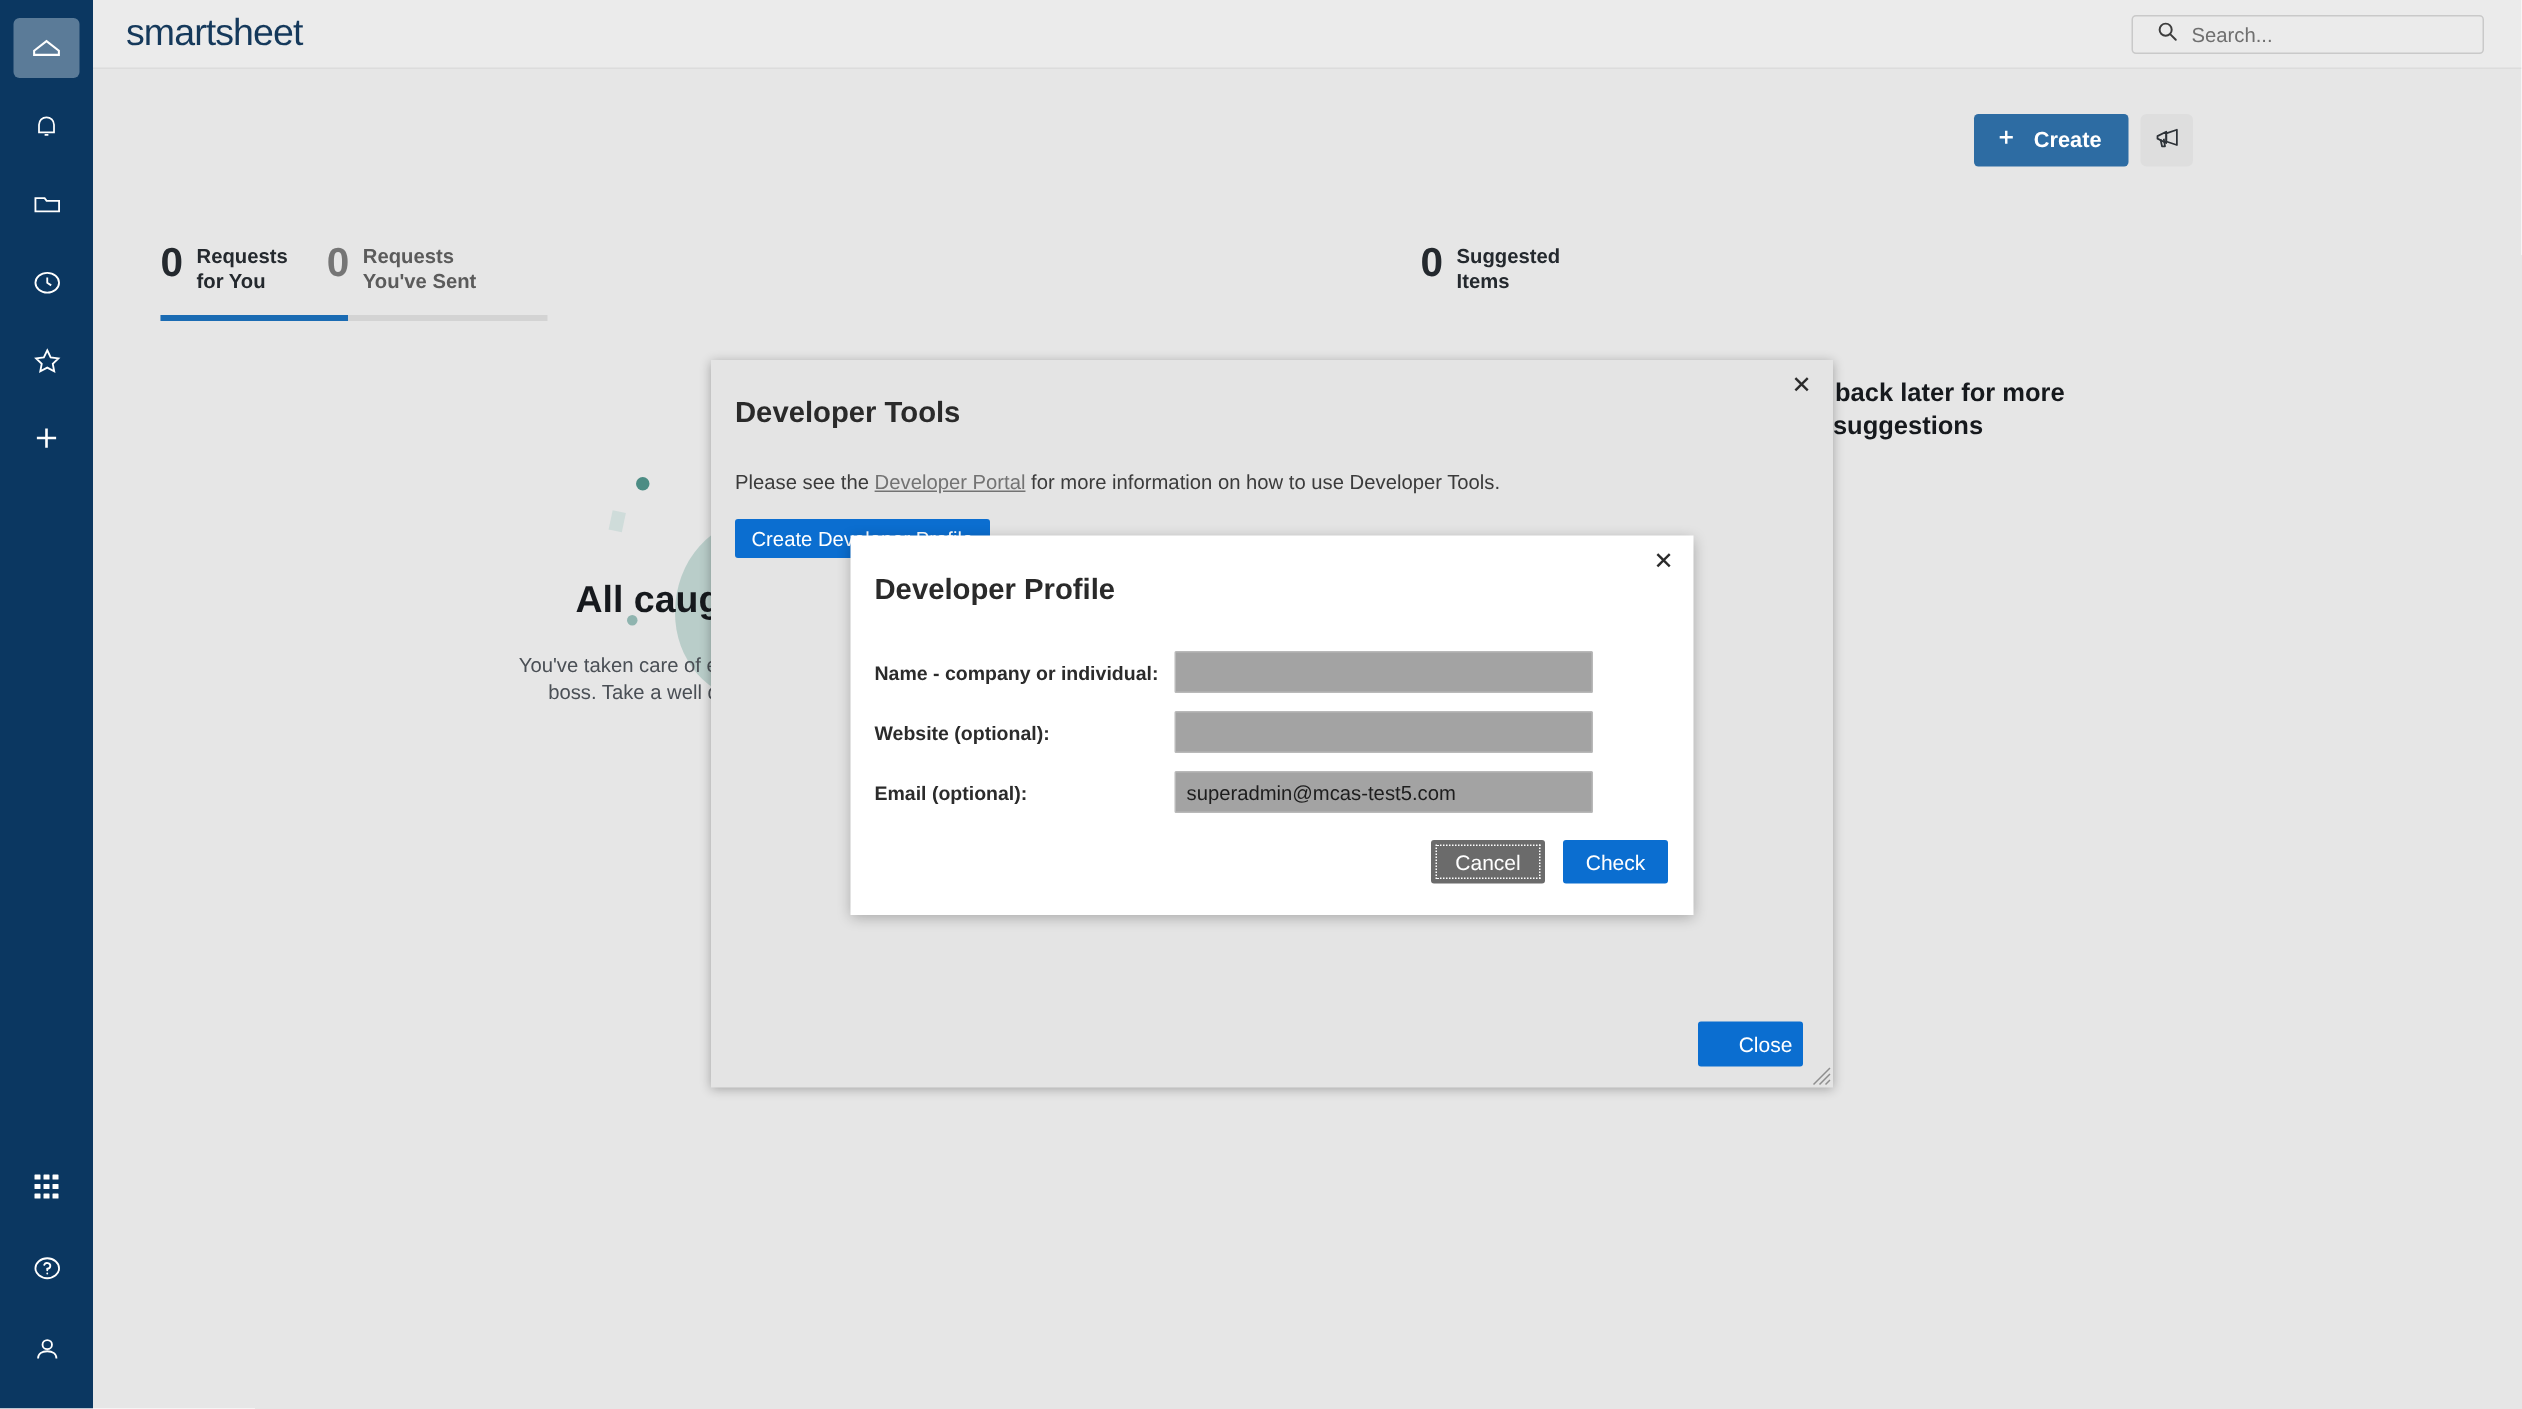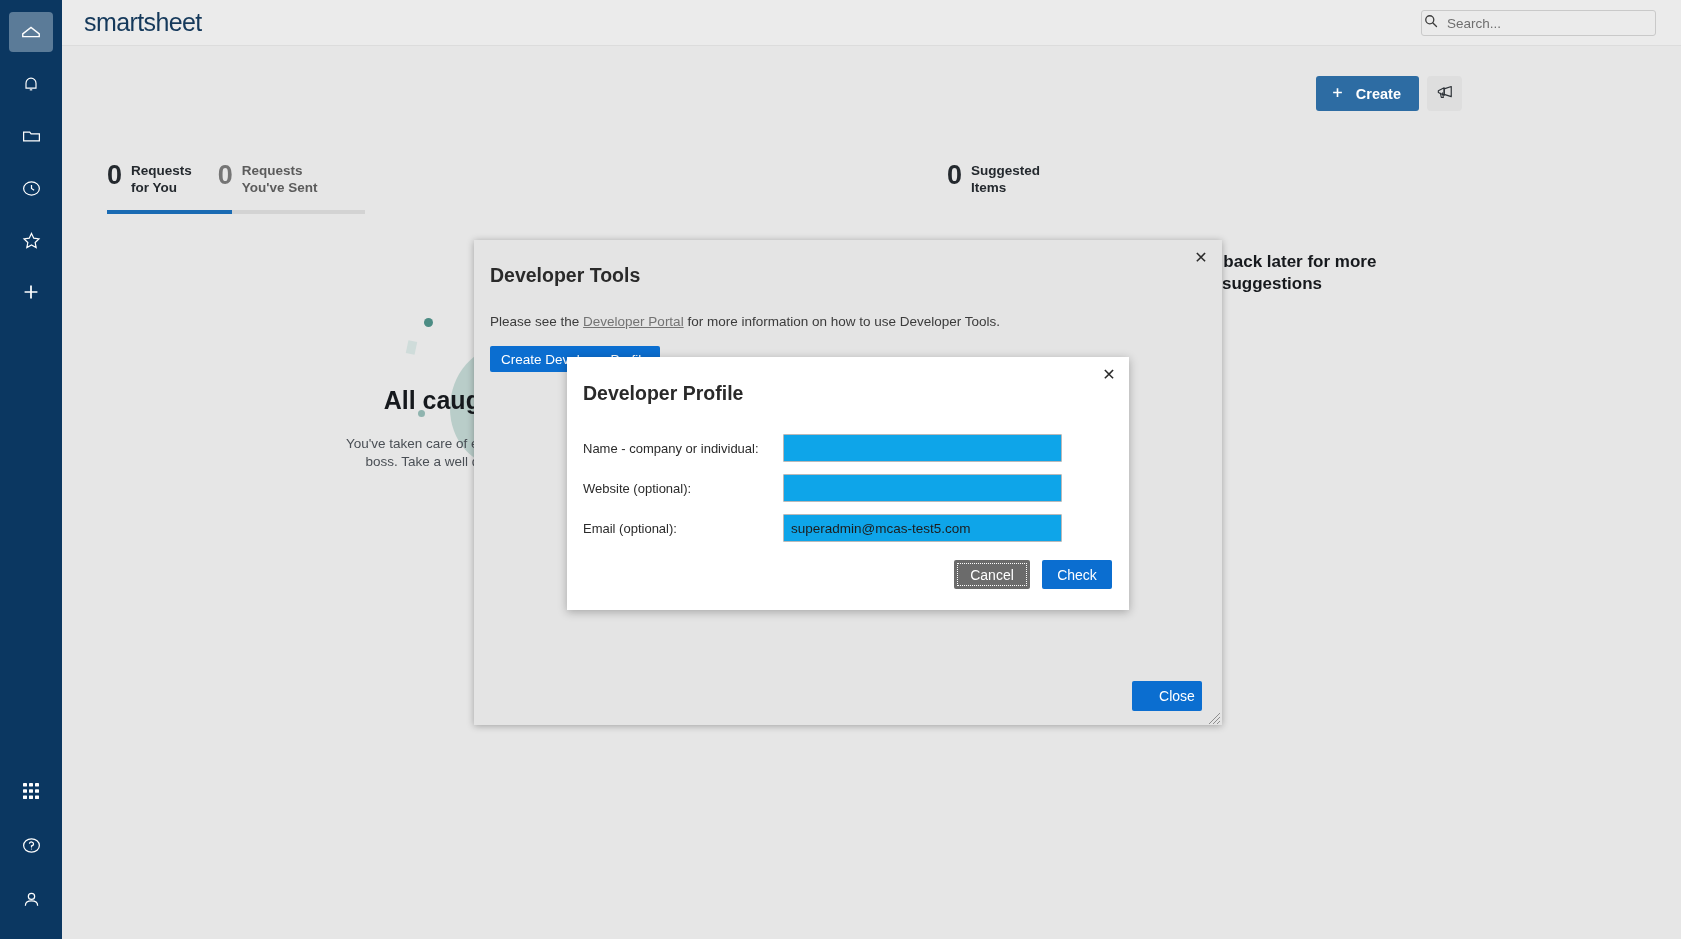--- a/index.html
+++ b/index.html
@@ -48,21 +48,21 @@
     letter-spacing: -0.6px;
     font-family: "Liberation Sans", sans-serif;
   }
   #searchbox {
     position: absolute; right: 25px; top: 10px;
     width: 235px; height: 26px;
     background: #ebebeb;
     border: 1px solid #c9c9c9;
     border-radius: 3px;
     display: flex; align-items: center;
-    padding-left: 2px;
+    padding-left: 16px;
     cursor: text;
   }
   #searchbox .sicon { flex: 0 0 auto; margin-right: 7px; }
   #searchbox input {
     border: 0; outline: 0; background: transparent;
     font-size: 13.5px; color: #555; width: 180px;
     font-family: "Liberation Sans", sans-serif;
   }
   #searchbox input::placeholder { color: #6f6f6f; }
 
@@ -216,30 +216,30 @@
     position: absolute; left: 16px; top: 25px;
     font-size: 19.5px; font-weight: 700; color: #2a2a2a;
   }
   #form {
     position: absolute; left: 16px; top: 77px;
     width: 530px;
   }
   .frow { display: flex; align-items: center; margin-bottom: 12px; height: 28px; }
   .frow label {
     width: 200px;
-    font-size: 13px; font-weight: 400; color: #2b2b2b;
+    font-size: 13px; font-weight: 700; color: #2b2b2b;
   }
   .frow input {
     width: 279px; height: 28px;
     border: 1px solid #b9b9b9; border-radius: 1px;
     padding: 0 7px;
     font-size: 13.5px; color: #1d1d1d;
     outline: none;
     font-family: "Liberation Sans", sans-serif;
-    background: #0ea5e9;
+    background: #a3a3a3;
   }
   #form-actions {
     position: absolute; right: 17px; bottom: 21px;
     display: flex; gap: 12px; align-items: center; padding-left: 44px;
   }
   #cancel-btn {
     width: 76px; height: 29px;
     background: #6b6b6b; color: #fff;
     border: 0; border-radius: 2px;
     font-size: 14px; cursor: pointer;

